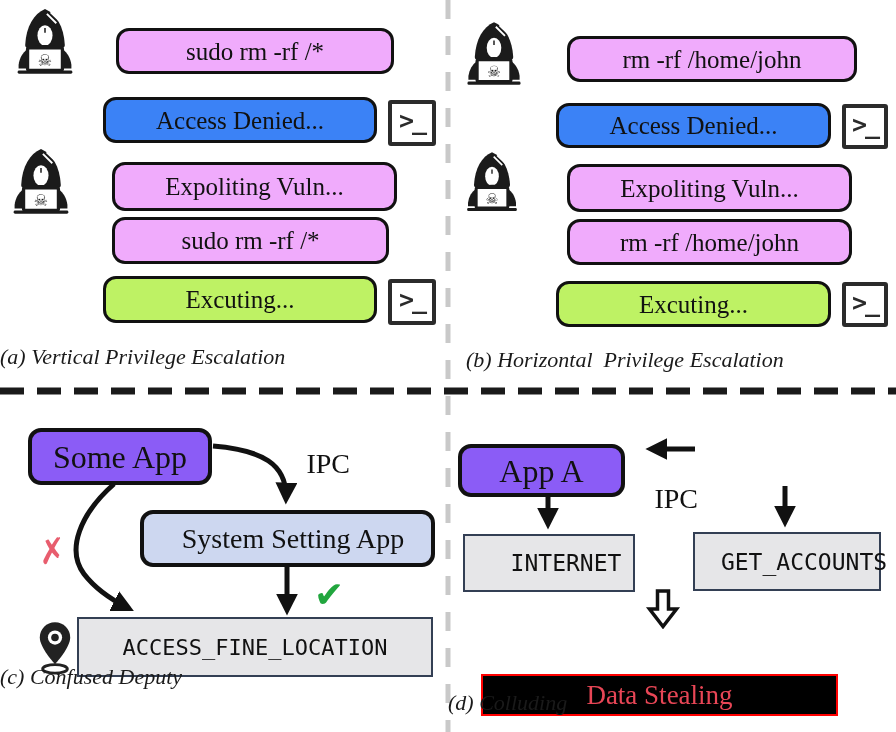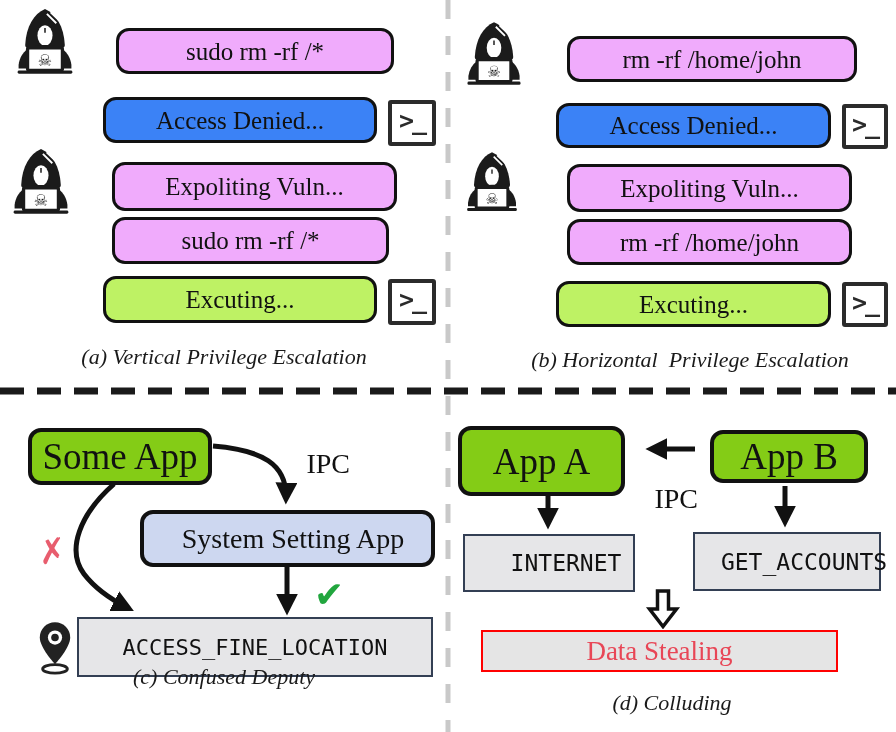--- a/index.html
+++ b/index.html
@@ -10,41 +10,42 @@
   .abs{position:absolute;}
   .layer{position:absolute;left:0;top:0;pointer-events:none;}
   .box{
     position:absolute;display:flex;align-items:center;justify-content:center;
     border:3.5px solid #111;border-radius:13px;font-size:25px;line-height:1;
     box-sizing:border-box;background:#fff;
   }
   .cmd{background:#f0abfc;margin-left:24px;}
   .denied{background:#3b82f6;}
   .exec{background:#bef264;}
-  .appbox{background:#84cc16;border-width:4px;font-size:37px;}
+  .appbox{background:#8b5cf6;border-width:4px;font-size:32px;}
   .sysbox{background:#CDD7F0;border-width:4px;font-size:28px;padding-left:11px;}
   .permbox{
     position:absolute;display:flex;align-items:center;justify-content:center;
     background:#E6E6E8;border:2.5px solid #333F54;border-radius:0;
     font-family:"DejaVu Sans Mono", monospace;font-size:22px;box-sizing:border-box;
   }
   .permbox.small{font-size:23px;padding-left:34px;}
   .resultbox{
     position:absolute;display:flex;align-items:center;justify-content:center;
-    background:#e5e5e5;border:2.5px solid #FF0101;color:#E84656;font-size:27px;
+    background:#000000;border:2.5px solid #FF0101;color:#E84656;font-size:27px;
     box-sizing:border-box;
+    margin-top:44px;
   }
   .term{
     position:absolute;display:flex;align-items:center;justify-content:center;
     background:#fff;border:4px solid #2B2B2B;border-radius:3px;box-sizing:border-box;
     font-family:"DejaVu Sans Mono", monospace;font-weight:bold;font-size:25px;
     color:#2B2B2B;padding-bottom:5px;letter-spacing:-2px;
   }
   .caption{
-    position:absolute;text-align:center;font-style:italic;font-size:22px;
+    position:absolute;text-align:left;font-style:italic;font-size:22px;
     white-space:pre;color:#1a1a1a;
   }
   .mark{position:absolute;font-weight:bold;line-height:1;
         font-family:"DejaVu Sans", sans-serif;}
   .mark.cross{color:#E85D6E;font-size:34px;transform:rotate(-8deg);}
   .mark.check{color:#21A63E;font-size:36px;}
   .iplabel{position:absolute;font-size:28px;text-align:right;}
 </style>
 </head>
 <body>
@@ -125,22 +126,21 @@
   <div class="iplabel" style="left:290px;top:448px;width:60px">IPC</div>
   <div class="box sysbox" style="left:140px;top:510px;width:295px;height:57px">System Setting App</div>
   <div class="mark cross" style="left:38px;top:534px">✗</div>
   <div class="mark check" style="left:314px;top:577px">✔</div>
   <svg class="abs" style="left:36px;top:620px" width="38" height="56">
       <use href="#sym-pin"></use>
     </svg>
   <div class="permbox" style="left:77px;top:617px;width:356px;height:60px">ACCESS_FINE_LOCATION</div>
   <div class="caption" style="left:0;top:664px;width:448px">(c) Confused Deputy</div>
 
-  <div class="box appbox" style="left:458px;top:426px;width:167px;height:70px">App A</div>
-  <div class="box appbox" style="left:710px;top:430px;width:158px;height:53px">App B</div>
+  <div class="box appbox" style="left:458px;top:444px;width:167px;height:53px">App A</div>
   <div class="iplabel" style="left:638px;top:483px;width:60px">IPC</div>
   <div class="permbox small" style="left:463px;top:534px;width:172px;height:58px">INTERNET</div>
   <div class="permbox small" style="left:693px;top:532px;width:188px;height:59px">GET_ACCOUNTS</div>
   <svg class="abs" style="left:645px;top:589px" width="36" height="40" viewBox="0 0 36 40">
     <polygon points="12.5,2 23.5,2 23.5,20 31.5,20 18,37.5 4.5,20 12.5,20" fill="#ffffff" stroke="#111" stroke-width="3.5" stroke-linejoin="miter"></polygon>
   </svg>
   <div class="resultbox" style="left:481px;top:630px;width:357px;height:42px">Data Stealing</div>
   <div class="caption" style="left:448px;top:690px;width:448px">(d) Colluding</div>
 
 </div>

